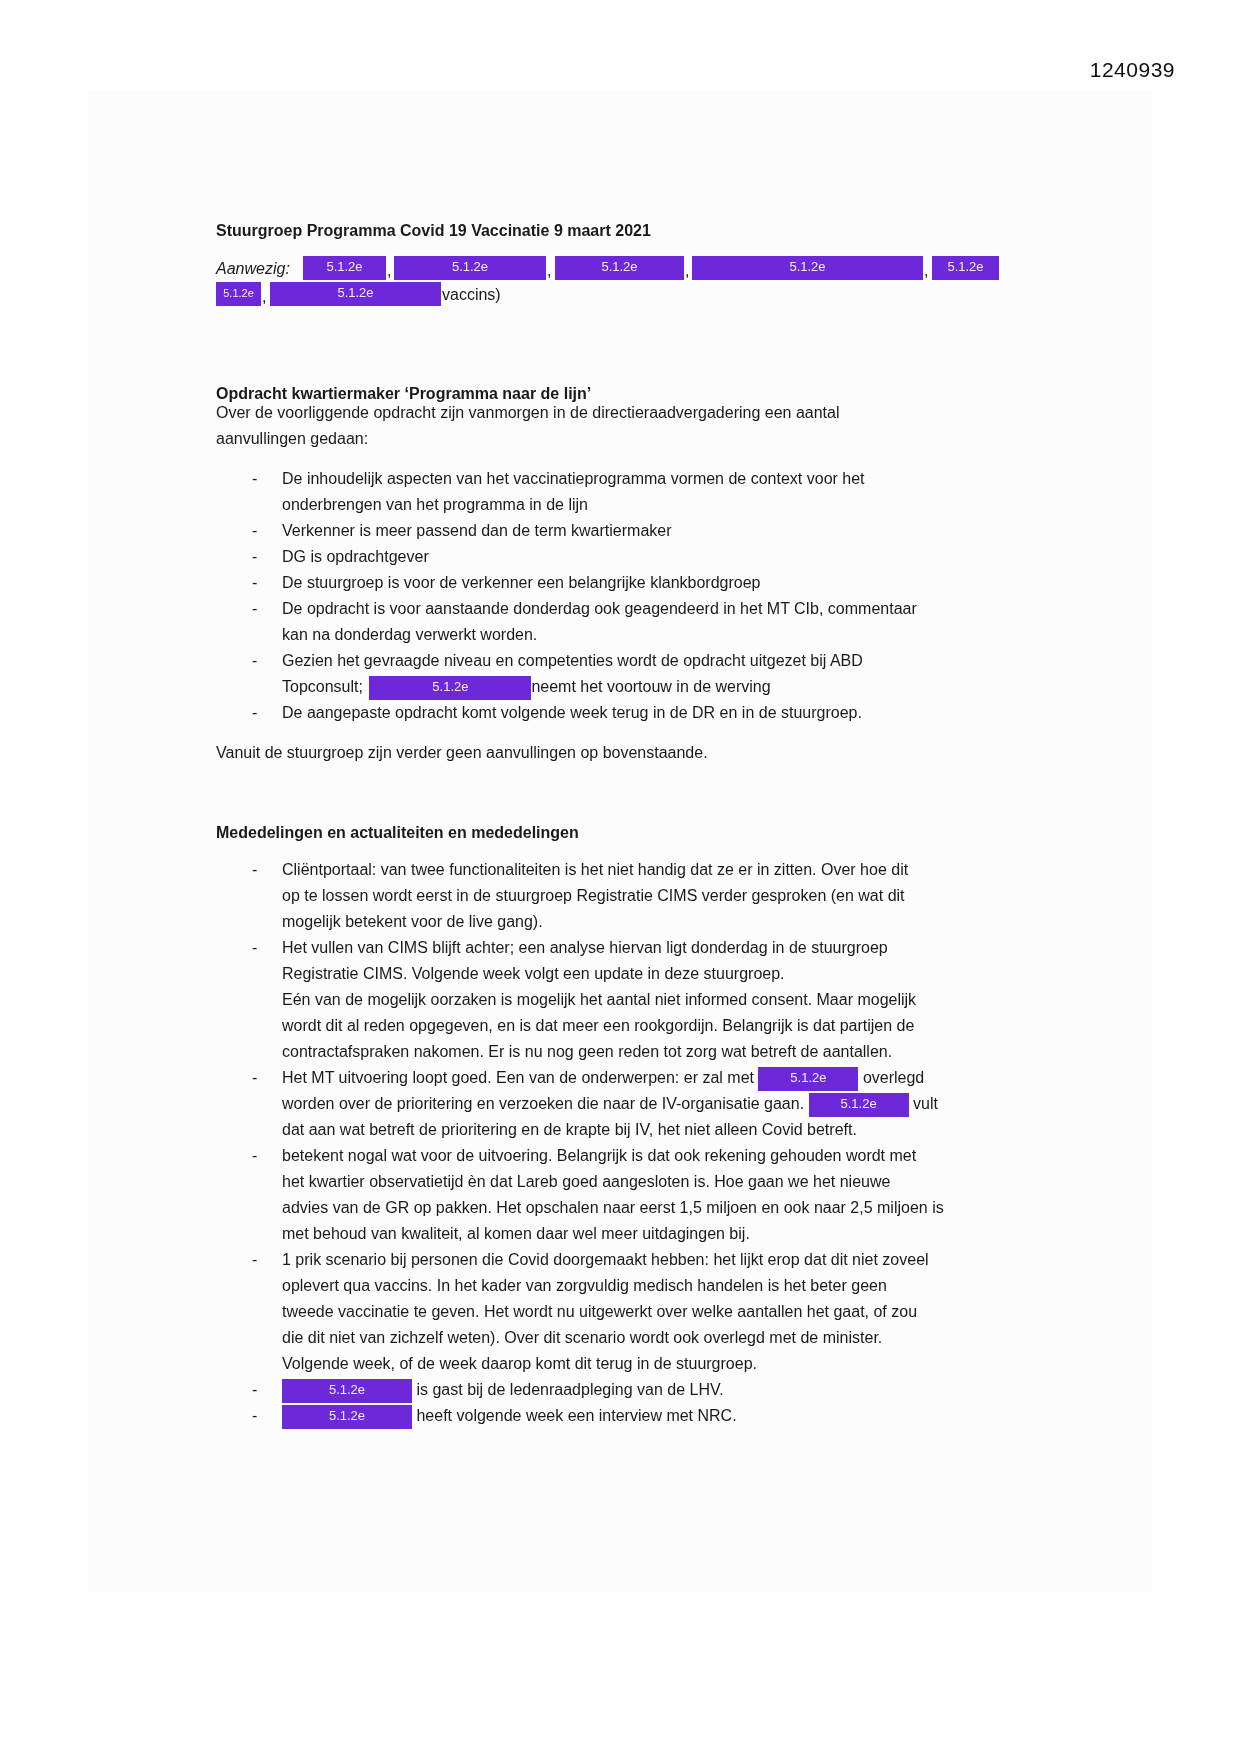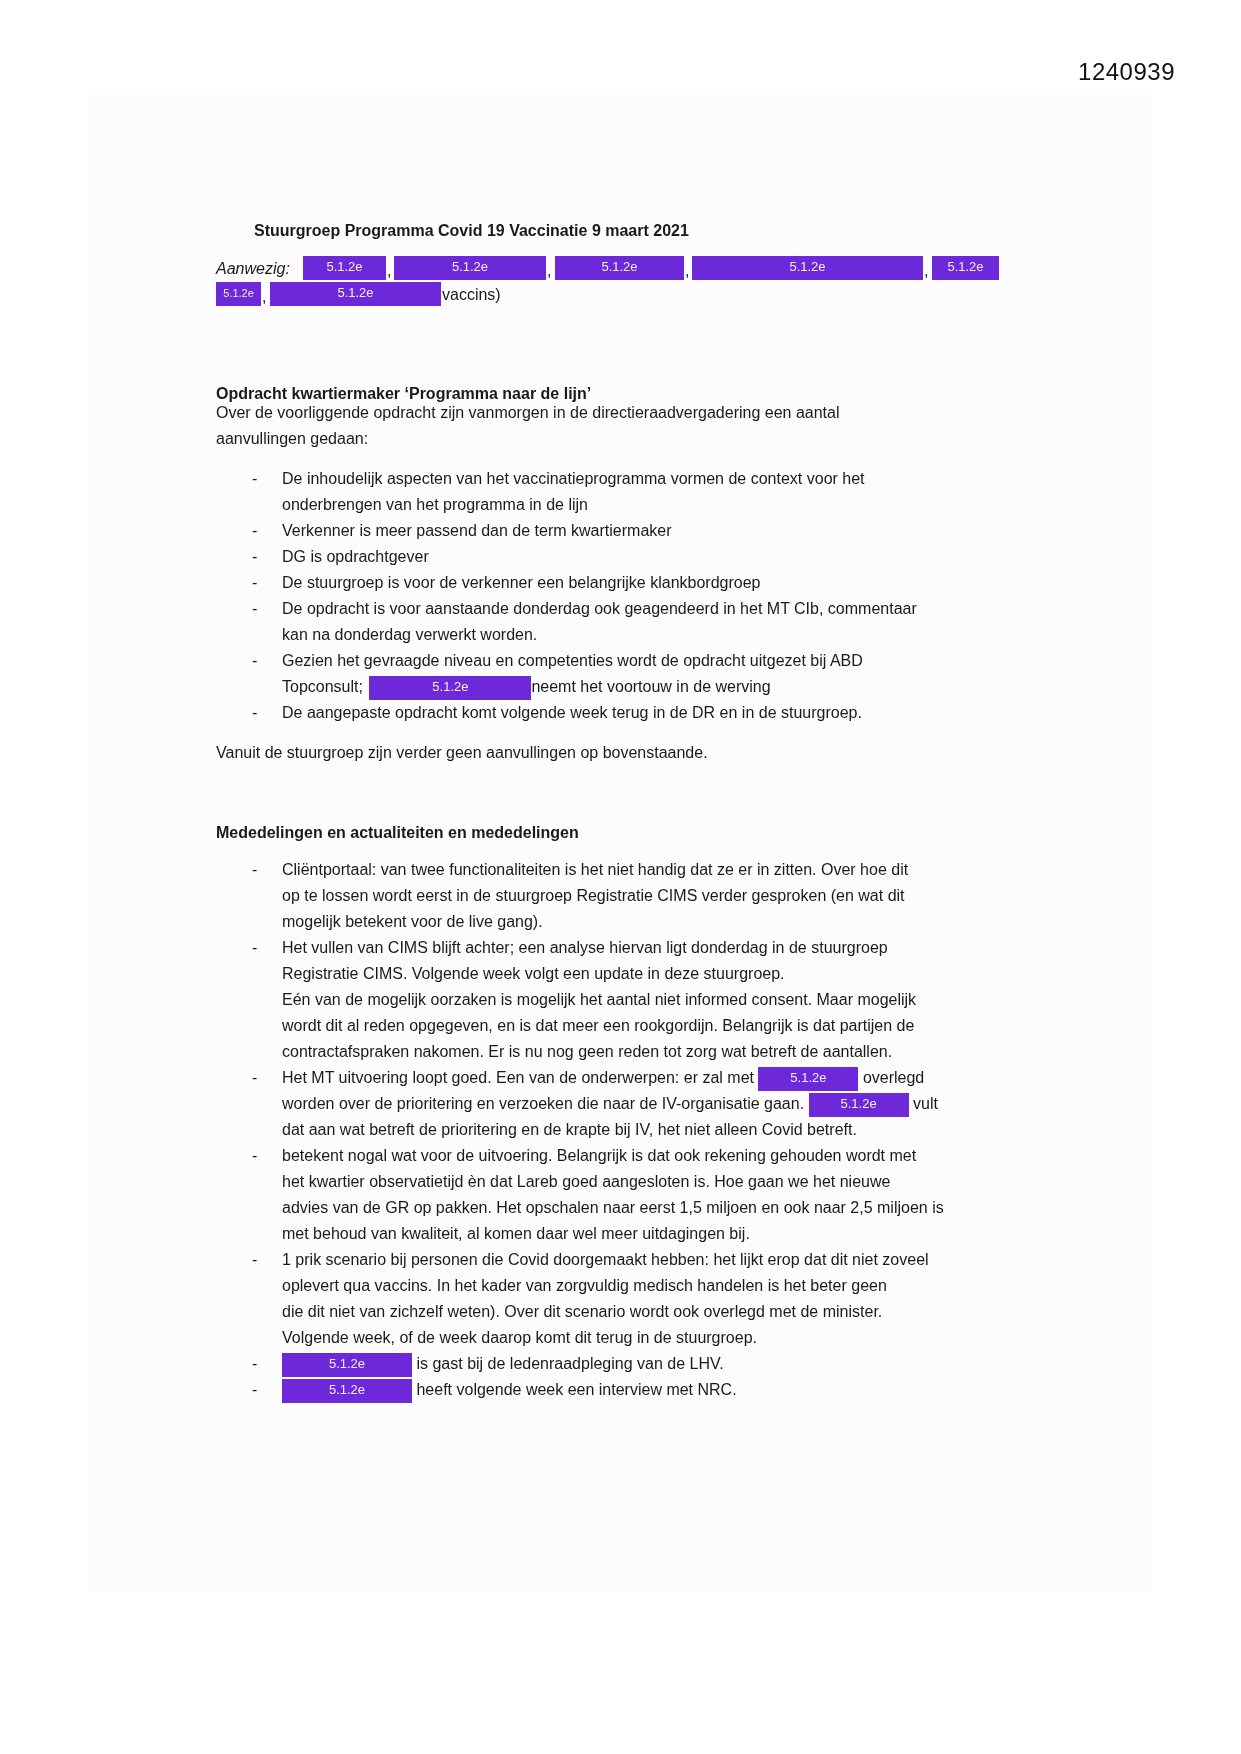--- a/index.html
+++ b/index.html
@@ -1,21 +1,21 @@
 <!DOCTYPE html>
 <html><head>
 <meta charset="utf-8">
 <style>
   html, body { margin: 0; padding: 0; }
   body {
     width: 1241px; height: 1754px; background: #ffffff; position: relative; overflow: hidden;
     font-family: "Liberation Sans", sans-serif; color: #111;
   }
   .doc-id {
-    position: absolute; right: 66px; top: 58px; font-size: 24px; color: #111;
+    position: absolute; right: 66px; top: 58px; font-size: 21px; color: #111;
     font-family: "Liberation Sans", sans-serif; letter-spacing: 0.5px;
   }
   .scan {
     position: absolute; left: 88px; top: 90px; width: 1064px; height: 1502px; background: #fcfcfc;
   }
   .content {
     position: absolute; left: 216px; top: 0; width: 820px;
     font-family: "Liberation Sans", sans-serif; font-size: 16px; line-height: 26px; color: #1a1a1a;
   }
   .h { font-weight: bold; font-size: 16px; position: absolute; left: 0; white-space: nowrap; }
@@ -33,21 +33,21 @@
 </style>
 </head>
 <body>
 
 <div class="doc-id">1240939</div>
 
 <div class="scan"></div>
 
 <div class="content">
 
-  <div class="h" style="top:218px;margin-left:38px;">Stuurgroep Programma Covid 19 Vaccinatie 9 maart 2021</div>
+  <div class="h" style="top:218px;">Stuurgroep Programma Covid 19 Vaccinatie 9 maart 2021</div>
 
   <div class="abs" style="top:256px; left:0; height:26px; width:820px;">
     <span class="abs it" style="left:0; top:0; font-size:16px;"><span>Aanwezig</span>:</span>
     <span class="red abs" style="left:87px; top:0; width:83px;">5.1.2e</span>
     <span class="abs" style="left:171px; top:2px;">,</span>
     <span class="red abs" style="left:178px; top:0; width:152px;">5.1.2e</span>
     <span class="abs" style="left:331px; top:2px;">,</span>
     <span class="red abs" style="left:339px; top:0; width:129px;">5.1.2e</span>
     <span class="abs" style="left:469px; top:2px;">,</span>
     <span class="red abs" style="left:476px; top:0; width:231px;">5.1.2e</span>
@@ -143,20 +143,21 @@
       <span class="bullet">-</span>
       <div>betekent nogal wat voor de uitvoering. Belangrijk is dat ook rekening gehouden wordt met</div>
       <div>het kwartier observatietijd èn dat Lareb goed aangesloten is. Hoe gaan we het nieuwe</div>
       <div>advies van de GR op pakken. Het opschalen naar eerst 1,5 miljoen en ook naar 2,5 miljoen is</div>
       <div>met behoud van kwaliteit, al komen daar wel meer uitdagingen bij.</div>
     </li>
     <li>
       <span class="bullet">-</span>
       <div>1 prik scenario bij personen die Covid doorgemaakt hebben: het lijkt erop dat dit niet zoveel</div>
       <div>oplevert qua vaccins. In het kader van zorgvuldig medisch handelen is het beter geen</div>
+      <div>tweede vaccinatie te geven. Het wordt nu uitgewerkt over welke aantallen het gaat, of zou</div>
       <div>die dit niet van zichzelf weten). Over dit scenario wordt ook overlegd met de minister.</div>
       <div>Volgende week, of de week daarop komt dit terug in de stuurgroep.</div>
     </li>
     <li>
       <span class="bullet">-</span>
       <div>
         <span class="red" style="width:130px;">5.1.2e</span>
         <span>is gast bij de ledenraadpleging van de LHV.</span>
       </div>
     </li>

